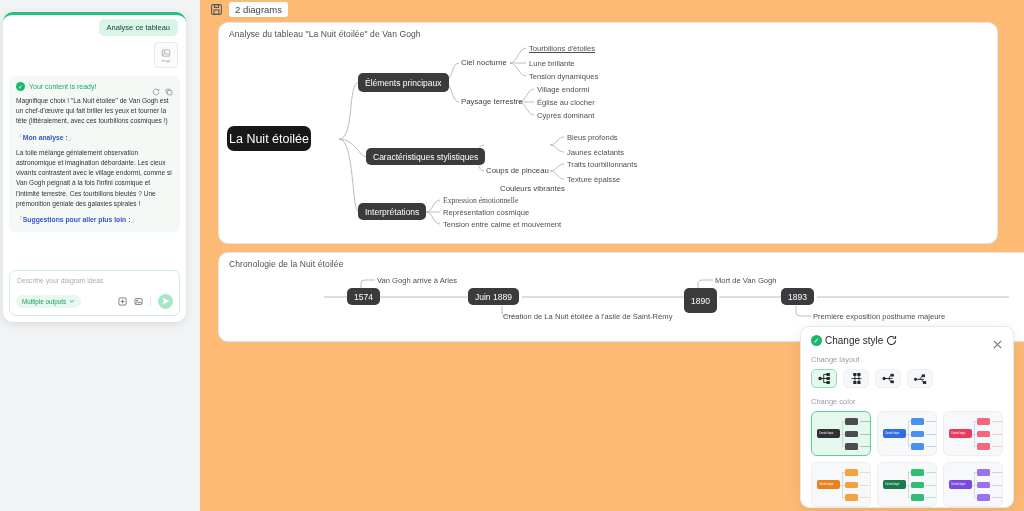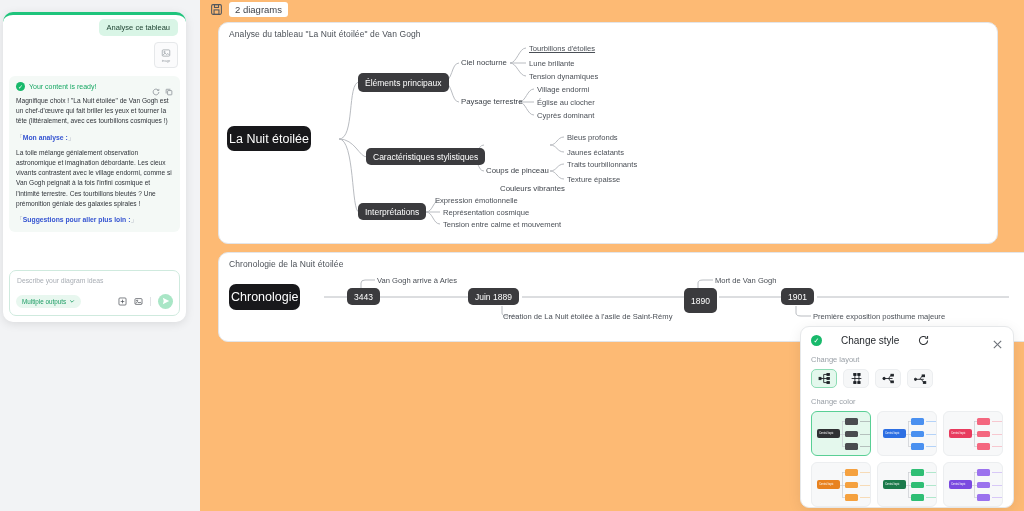--- a/index.html
+++ b/index.html
@@ -131,21 +131,21 @@
   }
   .vdiv { width: 1px; height: 9px; background: #e1e3e6; }
 
   
   .style-panel {
     position: absolute; right: 10px; bottom: 3px; width: 214px; height: 182px;
     background: #ffffff; border: 1px solid #e6e8ea; border-radius: 9px;
     box-shadow: 0 3px 14px rgba(0,0,0,.08);
     padding: 8px 10px;
   }
-  .sp-head { display: flex; align-items: flex-start; gap: 19px; position: relative; }
+  .sp-head { display: flex; align-items: flex-start; gap: 3px; position: relative; }
   .sp-check {
     width: 11px; height: 11px; border-radius: 50%; background: #18b96b;
     color: #fff; font-size: 7px; display: flex; align-items: center; justify-content: center;
   }
   .sp-title { font-size: 10px; color: #1f2328; }
   .sp-refresh { color: #2a2d31; display: flex; }
   .sp-close { position: absolute; right: 0; top: 1px; color: #6c7178; cursor: pointer; }
   .sp-label { font-size: 7.5px; color: #9aa0a7; margin-top: 9px; }
   .layout-row { display: flex; gap: 6px; margin-top: 5px; }
   .layout-btn {
@@ -245,61 +245,58 @@
       <div class="leaf" style="left:318px; top:75px;"><span>Église au clocher</span></div>
       <div class="leaf" style="left:318px; top:88px;"><span>Cyprès dominant</span></div>
 
       <div class="leaf mid" style="left:281px; top:117px;margin-top:44px;"><span>Couleurs vibrantes</span></div>
       <div class="leaf mid" style="left:267px; top:143px;"><span>Coups de pinceau</span></div>
       <div class="leaf" style="left:348px; top:110px;"><span>Bleus profonds</span></div>
       <div class="leaf" style="left:348px; top:125px;"><span>Jaunes éclatants</span></div>
       <div class="leaf" style="left:348px; top:137px;"><span>Traits tourbillonnants</span></div>
       <div class="leaf" style="left:348px; top:152px;"><span>Texture épaisse</span></div>
 
-      <div class="leaf" style="left:216px; top:173px;"><span>Expression émotionnelle</span></div>
+      <div class="leaf" style="left:224px; top:173px;font-family:Liberation Serif, serif;"><span>Expression émotionnelle</span></div>
       <div class="leaf" style="left:224px; top:185px;"><span>Représentation cosmique</span></div>
       <div class="leaf" style="left:224px; top:197px;"><span>Tension entre calme et mouvement</span></div>
     </div>
 
     <div class="diagram-card" id="timeline-card">
       <div class="card-title">Chronologie de la Nuit étoilée</div>
 
       <svg class="links">
         <line x1="105" y1="44" x2="129" y2="44"></line>
         <line x1="160" y1="44" x2="250" y2="44"></line>
         <line x1="303" y1="44" x2="466" y2="44"></line>
         <line x1="500" y1="44" x2="563" y2="44"></line>
         <line x1="598" y1="44" x2="790" y2="44"></line>
         <path d="M142 36 L142 30 Q142 27 146 27 L156 27"></path>
         <path d="M283 53 L283 60 Q283 63 288 63 L298 63"></path>
         <path d="M479 36 L479 30 Q479 27 484 27 L494 27"></path>
         <path d="M577 53 L577 60 Q577 63 582 63 L592 63"></path>
       </svg>
 
-      <div class="node root" style="left:10px; top:31px; height:26px;">
-        <span>Chronologie</span>
-      </div>
 
       <div class="node" style="left:128px; top:35px; height:17px;">
-        <span>3443</span>
+        <span>1574</span>
       </div>
       <div class="leaf" style="left:158px; top:23px;"><span>Van Gogh arrive à Arles</span></div>
 
       <div class="node" style="left:249px; top:35px; height:17px;">
         <span>Juin 1889</span>
       </div>
       <div class="leaf" style="left:284px; top:59px;"><span>Création de La Nuit étoilée à l'asile de Saint-Rémy</span></div>
 
       <div class="node" style="left:465px; top:35px; height:25px;">
         <span>1890</span>
       </div>
       <div class="leaf" style="left:496px; top:23px;"><span>Mort de Van Gogh</span></div>
 
       <div class="node" style="left:562px; top:35px; height:17px;">
-        <span>1901</span>
+        <span>1893</span>
       </div>
       <div class="leaf" style="left:594px; top:59px;"><span>Première exposition posthume majeure</span></div>
     </div>
   </div>
 
   <div class="chat-panel">
 
     <div class="user-bubble">
       <span>Analyse ce tableau</span>
     </div>

